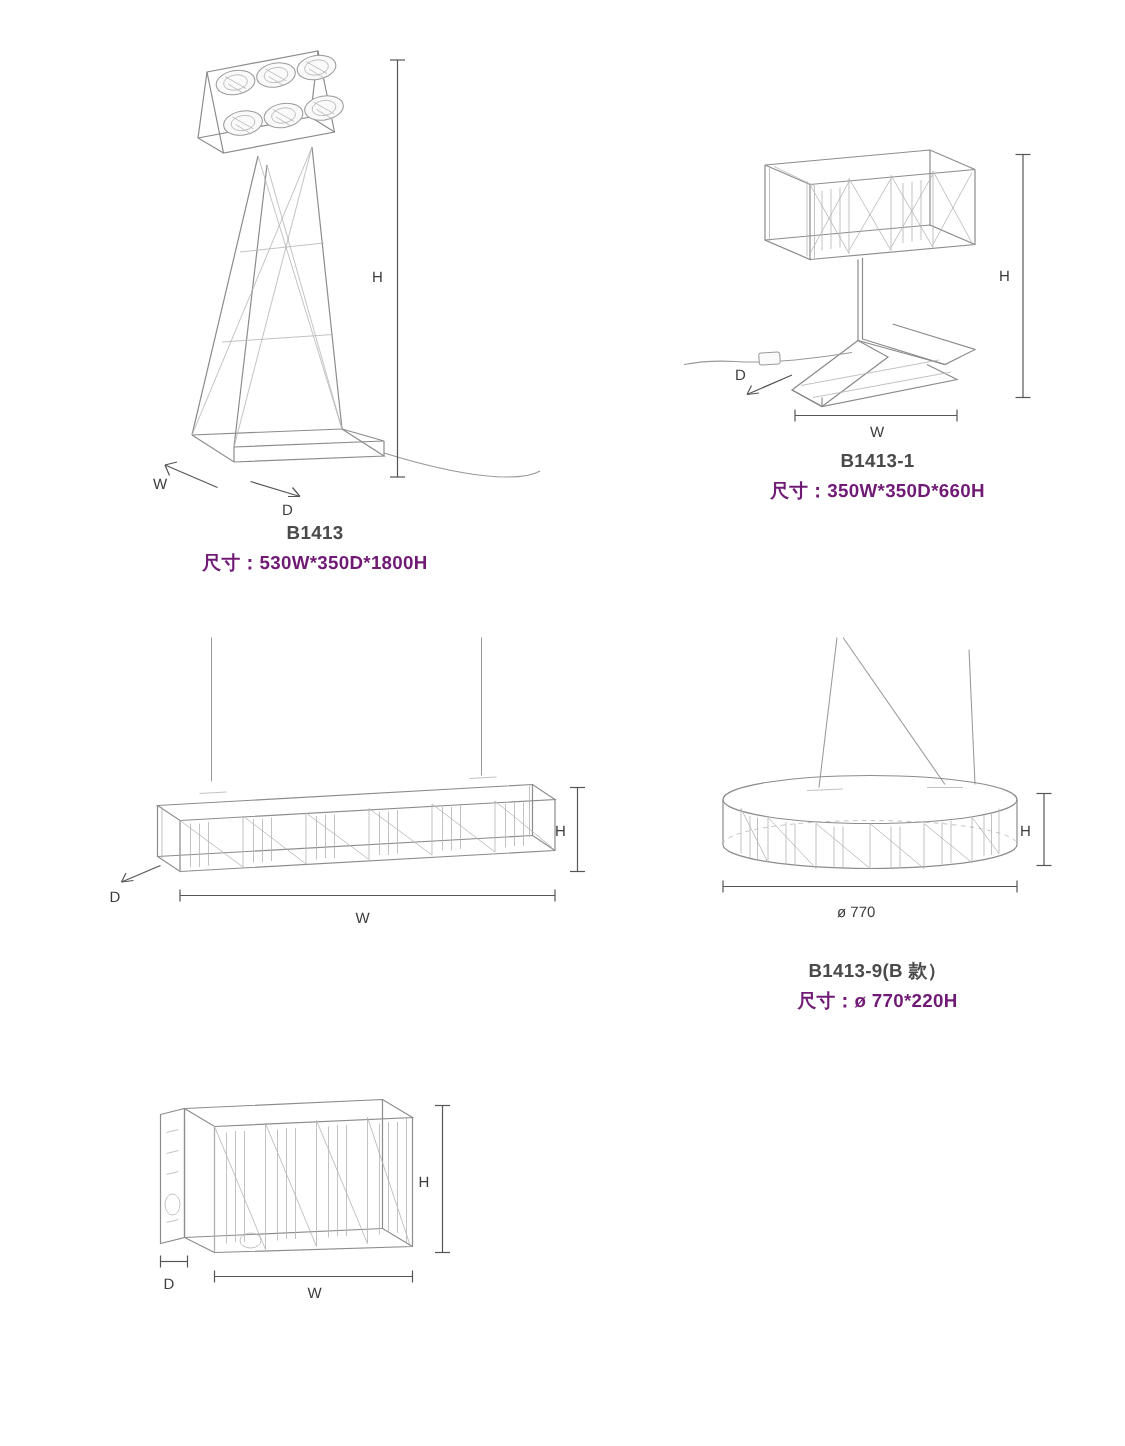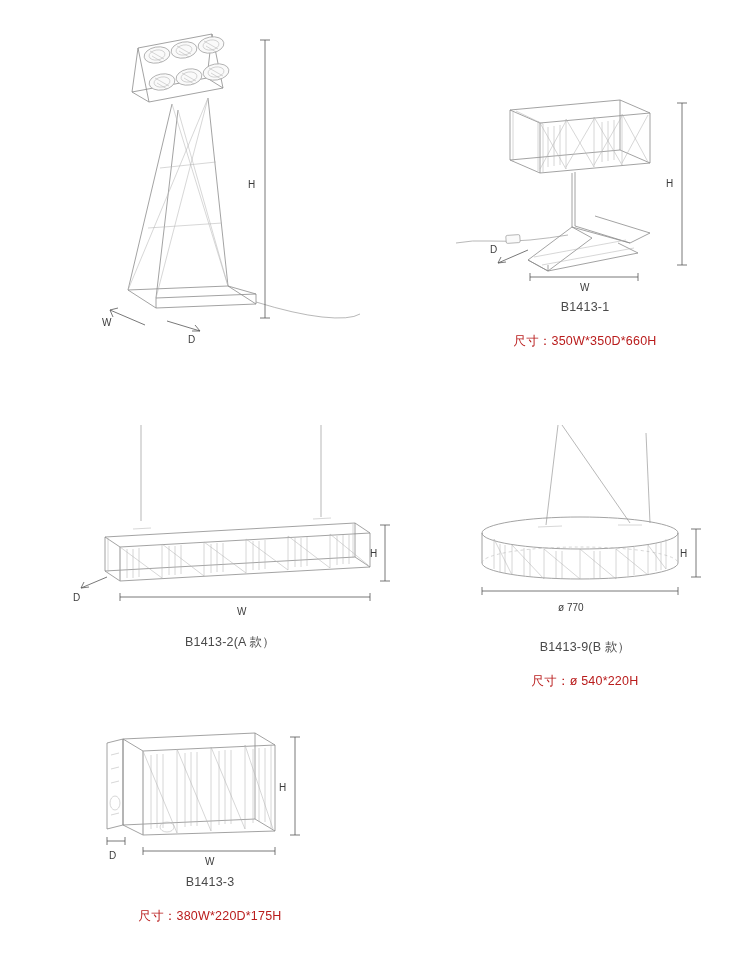--- a/index.html
+++ b/index.html
@@ -39,40 +39,40 @@
     width: 100%;
   }
   .cap-model {
     font-size: 12.5px;
     color: #4a4a4a;
     letter-spacing: 0.2px;
     line-height: 18px;
   }
   .cap-size {
     font-size: 12.5px;
-    color: #b91c1c;
+    color: #701a75;
     letter-spacing: 0.2px;
     line-height: 18px;
-    margin-top: 16px;
+    margin-top: 2px;
   }
 
   
   #item-b1413       { left: 60px;  top: 18px;  width: 300px; }
   #item-b1413-1     { left: 450px; top: 75px;  width: 270px; }
   #item-b1413-2a    { left: 65px;  top: 425px; width: 330px; }
   #item-b1413-2b    { left: 450px; top: 425px; width: 270px; }
   #item-b1413-3     { left: 85px;  top: 725px; width: 250px; }
 
   .d1-draw { height: 320px; }
   .d2-draw { height: 215px; }
   .d3-draw { height: 200px; }
   .d4-draw { height: 205px; }
   .d5-draw { height: 140px; }
 
-  .cap-block { margin-top: 8px; }
+  .cap-block { margin-top: 8px; font-weight: bold; }
 
   svg .ln {
     stroke: #8c8c8c;
     stroke-width: 0.8;
     fill: none;
   }
   svg .ln-d {
     stroke: #999999;
     stroke-width: 0.7;
     fill: none;
@@ -173,20 +173,24 @@
         </g>
         <text class="dimt" x="42" y="308">W</text>
 
         <g class="ln-dim">
           <path d="M107 303 L140 313"></path>
           <path d="M140 313 L132 313 M140 313 L135 307"></path>
         </g>
         <text class="dimt" x="128" y="325">D</text>
       </svg>
     </div>
+    <div class="caption cap-block">
+      <div class="cap-model">B1413</div>
+      <div class="cap-size">尺寸：530W*350D*1800H</div>
+    </div>
   </div>
 
   <div class="item" id="item-b1413-1">
     <div class="drawing d2-draw">
       <svg viewBox="0 0 270 215" preserveAspectRatio="xMidYMid meet">
 
         <g class="ln">
           <path d="M60 35 L170 25 L200 38 L90 48 Z"></path>
           <path d="M60 35 L60 85 L90 98 L90 48"></path>
           <path d="M200 38 L200 88 L90 98"></path>
@@ -307,21 +311,20 @@
         <text class="dimt" x="172" y="190">W</text>
 
         <g class="ln-dim">
           <path d="M16 163 L42 152"></path>
           <path d="M16 163 L24 162 M16 163 L19 157"></path>
         </g>
         <text class="dimt" x="8" y="176">D</text>
       </svg>
     </div>
     <div class="caption cap-block">
-      <div class="cap-model">B1413-2(A 款）</div>
     </div>
   </div>
 
   <div class="item" id="item-b1413-2b">
     <div class="drawing d4-draw">
       <svg viewBox="0 0 270 205" preserveAspectRatio="xMidYMid meet">
 
         <g class="ln-d">
           <path d="M108 0 L96 100"></path>
           <path d="M112 0 L180 98"></path>
@@ -370,21 +373,21 @@
         <g class="ln-dim">
           <path d="M32 166 L228 166"></path>
           <path d="M32 162 L32 170"></path>
           <path d="M228 162 L228 170"></path>
         </g>
         <text class="dimt" x="108" y="186">ø 770</text>
       </svg>
     </div>
     <div class="caption cap-block">
       <div class="cap-model">B1413-9(B 款）</div>
-      <div class="cap-size">尺寸：ø 540*220H</div>
+      <div class="cap-size">尺寸：ø 770*220H</div>
     </div>
   </div>
 
   <div class="item" id="item-b1413-3">
     <div class="drawing d5-draw">
       <svg viewBox="0 0 250 140" preserveAspectRatio="xMidYMid meet">
 
         <g class="ln">
           <path d="M22 18 L38 14 L38 100 L22 104 Z"></path>
         </g>
@@ -437,19 +440,15 @@
         <text class="dimt" x="120" y="140">W</text>
 
         <g class="ln-dim">
           <path d="M22 116 L40 116"></path>
           <path d="M22 112 L22 120"></path>
           <path d="M40 112 L40 120"></path>
         </g>
         <text class="dimt" x="24" y="134">D</text>
       </svg>
     </div>
-    <div class="caption cap-block">
-      <div class="cap-model">B1413-3</div>
-      <div class="cap-size">尺寸：380W*220D*175H</div>
-    </div>
   </div>
 
 </div>
 
 </body></html>

